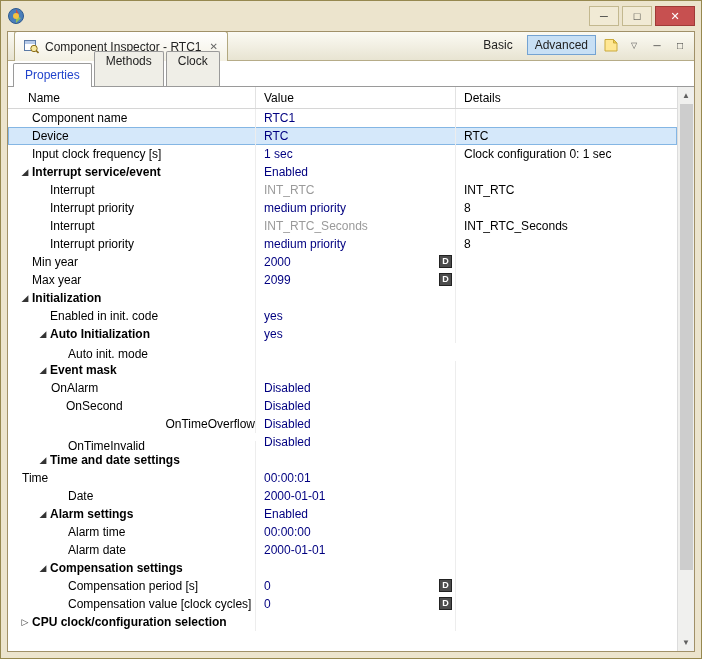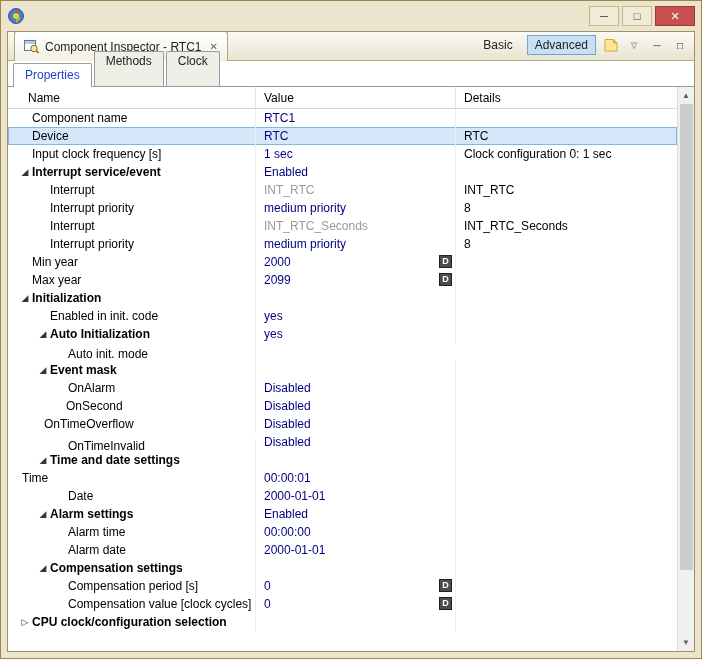--- a/index.html
+++ b/index.html
@@ -284,41 +284,41 @@
               <div class="cell name-cell" style="padding-left: 28px;">
                 <span class="arrow">◢</span>
                 <span class="bold">Event mask</span>
               </div>
               <div class="cell value-cell">
                 <span></span>
               </div>
               <div class="cell details-cell"></div>
             </div>
             <div class="row">
-              <div class="cell name-cell" style="padding-left: 46px;">
+              <div class="cell name-cell" style="padding-left: 29px;">
                 <span class="arrow"></span>
                 <span>OnAlarm</span>
               </div>
               <div class="cell value-cell">
                 <span>Disabled</span>
               </div>
               <div class="cell details-cell"></div>
             </div>
             <div class="row">
               <div class="cell name-cell" style="padding-left: 44px;">
                 <span class="arrow"></span>
                 <span>OnSecond</span>
               </div>
               <div class="cell value-cell">
                 <span>Disabled</span>
               </div>
               <div class="cell details-cell"></div>
             </div>
             <div class="row">
-              <div class="cell name-cell" style="padding-left: 22px;">
+              <div class="cell name-cell" style="padding-left: 22px; justify-content: flex-end;">
                 <span class="arrow"></span>
                 <span>OnTimeOverflow</span>
               </div>
               <div class="cell value-cell">
                 <span>Disabled</span>
               </div>
               <div class="cell details-cell"></div>
             </div>
             <div class="row">
               <div class="cell name-cell" style="padding-left: 46px; margin-top: 8px;">

